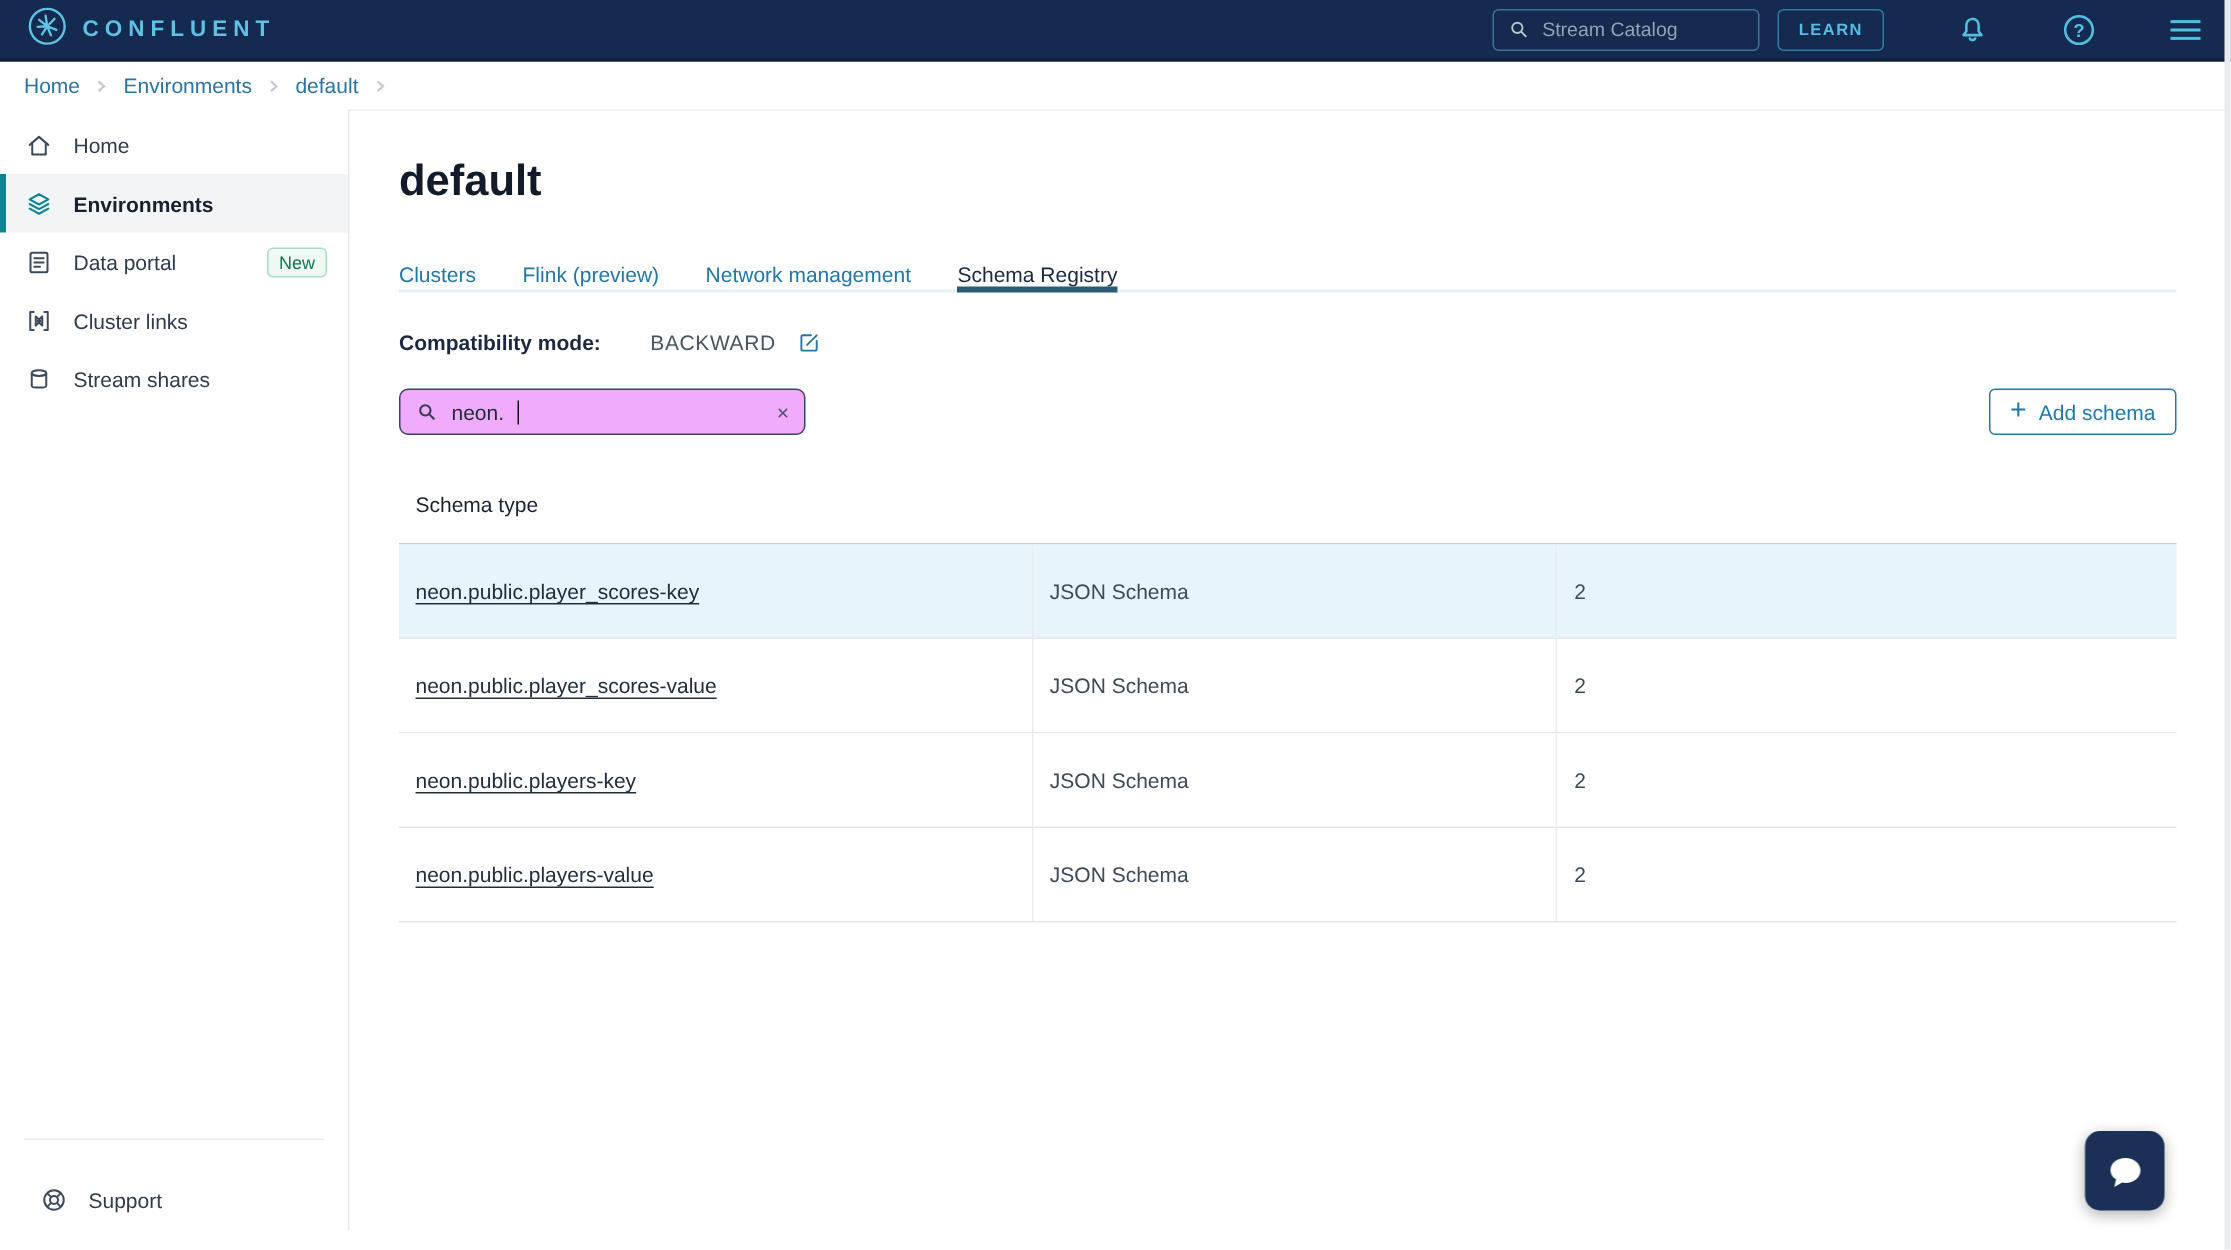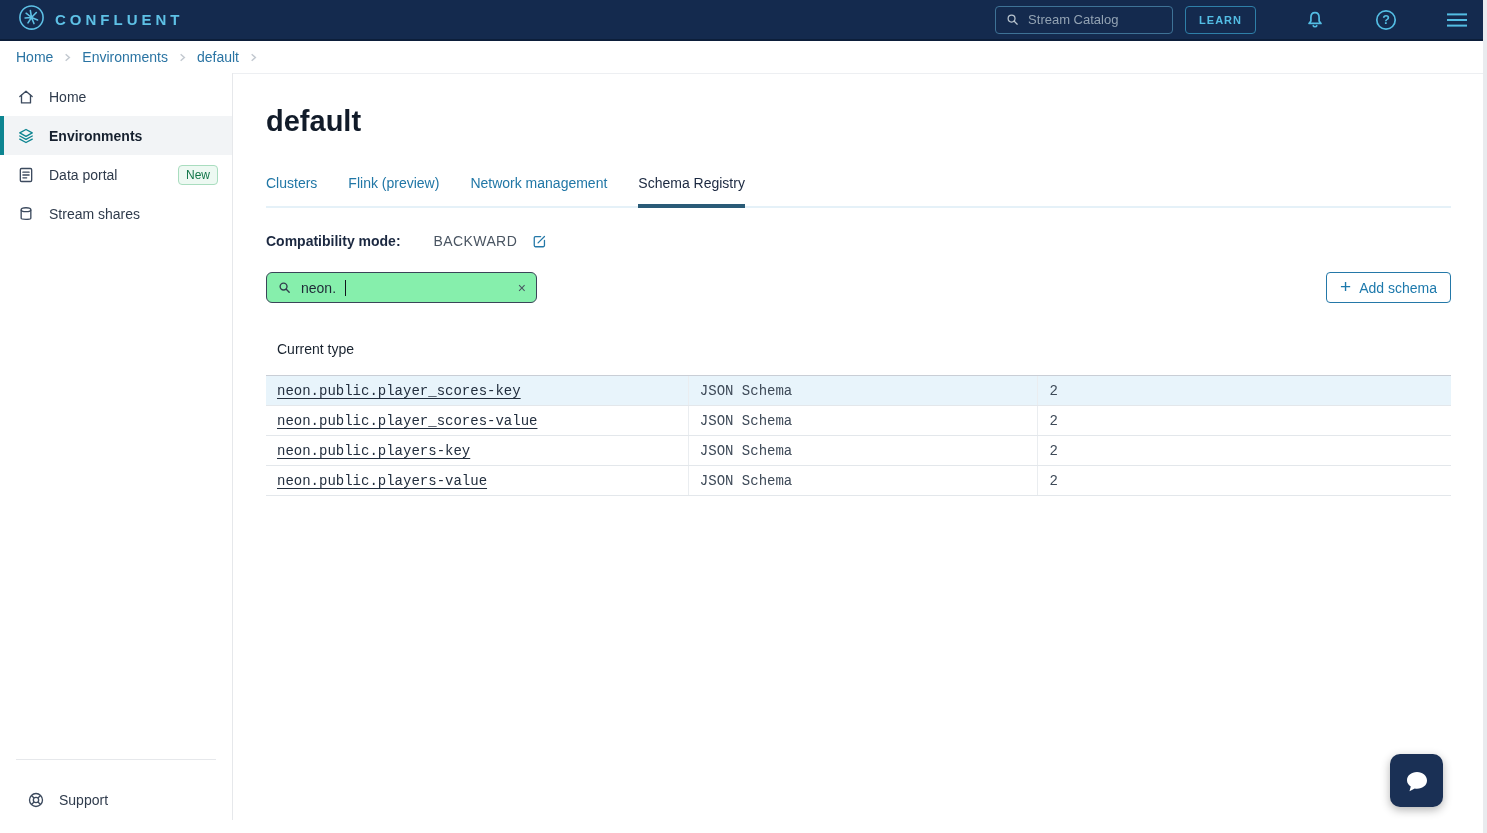--- a/index.html
+++ b/index.html
@@ -41,48 +41,48 @@
   .badge { margin-left:auto; margin-right:14px; font-size:12px; color:#13774A;
     background:#EDF9F2; border:1px solid #A9DDBF; border-radius:4px; padding:2px 7px; }
   .side-fill { flex:1; }
   .side-div { height:1px; background:#E6E8EB; margin:0 16px; }
   .support-item { margin-top:20px; height:40px;padding-left:26px; }
 
   
   .content { flex:1; border-top:1px solid #EDEFF2; padding:0 36px 0 33px; }
   .page-title { margin-top:31px; font-size:29px; font-weight:700; color:#111B29; }
   .tabs { display:flex; gap:31px; margin-top:37px; border-bottom:2px solid #E5F1F8; }
-  .tab { font-size:14px; color:#2177A6; padding-bottom:13px;
+  .tab { font-size:14px; color:#2177A6; 
     border-bottom:4px solid transparent; margin-bottom:-2px; cursor:pointer; }
   .tab.active { color:#1B2840; font-weight:500; border-bottom-color:#2A5B77; }
 
   .compat { margin-top:25px; display:flex; gap:7px; font-size:14px; }
   .compat-label { font-weight:700; color:#1B2840; }
   .compat-value { color:#4A5562; letter-spacing:0.4px;padding-left:26px; }
   .edit-icon { width:17px; height:17px; color:#2478A8; margin-left:7px; cursor:pointer; }
 
   .controls { margin-top:22px; display:flex; align-items:center; justify-content:space-between; }
   .s-search { width:271px; height:31px; border:1.5px solid #3A4558; border-radius:6px;
-    display:flex; align-items:center; gap:9px; padding:0 10px; cursor:text; background:#86efac; }
+    display:flex; align-items:center; gap:9px; padding:0 10px; cursor:text; background:#f0abfc; }
   .s-search .q { width:15px; height:15px; color:#333E4E; flex:none; }
   .s-val { font-size:14px; color:#1F2937; }
   .caret { width:1px; height:16px; background:#10151C; }
   .clear-x { margin-left:auto; color:#4A5562; font-size:14px; cursor:pointer; background:none; border:none; }
   .add-btn { height:31px; border:1px solid #2478A8; border-radius:4px; color:#1D79AC;
     display:flex; align-items:center; gap:8px; padding:0 13px; font-size:14px;
     cursor:pointer; background:#fff; }
   .plus-glyph { font-size:19px; font-weight:400; line-height:1; margin-top:-2px; }
 
   
   .table { margin-top:20px; }
   .thead { display:flex; height:53px; border-bottom:1px solid #C9CED6; }
   .th { display:flex; align-items:center; padding-left:11px; font-size:14px; color:#19232F; }
   .th + .th { border-left:1px solid #C9CED6; }
   .c1 { width:35.6%; } .c2 { width:29.5%; } .c3 { width:34.9%; }
-  .tr { display:flex; height:30px; border-bottom:1px solid #E3E7EB; background:#fff;font-family:Liberation Mono, monospace; }
+  .tr { display:flex; height:63px; border-bottom:1px solid #E3E7EB; background:#fff; }
   .tr.hl { background:#E8F4FB; }
   .td { display:flex; align-items:center; padding-left:11px; font-size:14px; color:#3E4A58; }
   .td + .td { border-left:1px solid #EAEDF0; }
   .subj-link { color:#222E3E; text-decoration:underline; text-underline-offset:3px; cursor:pointer; }
 
   
   .chat-btn { position:fixed; right:44px; bottom:26px; width:53px; height:53px;
     background:#1A3055; border-radius:10px; display:flex; align-items:center;
     justify-content:center; box-shadow:0 3px 10px rgba(0,0,0,.3); cursor:pointer; border:none; }
   .chat-btn svg { width:30px; height:30px; }
@@ -179,20 +179,31 @@
       <span class="sicon">
         <svg viewBox="0 0 24 24" fill="none" stroke="currentColor" stroke-width="1.6" stroke-linecap="round">
           <rect x="5.2" y="4.2" width="13.6" height="15.6" rx="1.5"></rect>
           <path d="M8.3 8.6 H15.7 M8.3 12 H15.7 M8.3 15.4 H12.8"></path>
         </svg>
       </span>
       <span>Data portal</span>
       <span class="badge">New</span>
     </div>
 
+    <div class="side-item">
+      <span class="sicon">
+        <svg viewBox="0 0 24 24" fill="none" stroke="currentColor" stroke-width="1.6" stroke-linejoin="round">
+          <path d="M8.3 4.8 H5 V19.2 H8.3"></path>
+            <path d="M15.7 4.8 H19 V19.2 H15.7"></path>
+          <path d="M9.4 8.3 L13.2 12 L9.4 15.7 Z"></path>
+            <path d="M14.6 8.3 L10.8 12 L14.6 15.7 Z"></path>
+        </svg>
+      </span>
+      <span>Cluster links</span>
+    </div>
 
     <div class="side-item">
       <span class="sicon">
         <svg viewBox="0 0 24 24" fill="none" stroke="currentColor" stroke-width="1.6">
           <ellipse cx="12" cy="6.8" rx="5.8" ry="2.3"></ellipse>
           <path d="M6.2 6.8 V17.2 C6.2 18.9 17.8 18.9 17.8 17.2 V6.8"></path>
         </svg>
       </span>
       <span>Stream shares</span>
     </div>
@@ -244,21 +255,21 @@
         <button class="clear-x">×</button>
       </div>
       <button class="add-btn">
         <span class="plus-glyph">+</span>
         <span>Add schema</span>
       </button>
     </div>
 
     <div class="table">
       <div class="thead">
-        <div class="th c2">Current type</div>
+        <div class="th c2">Schema type</div>
       </div>
 
       <div class="tr hl">
         <div class="td c1">
             <a class="subj-link">neon.public.player_scores-key</a>
           </div>
         <div class="td c2">JSON Schema</div>
         <div class="td c3">2</div>
       </div>
       <div class="tr">

